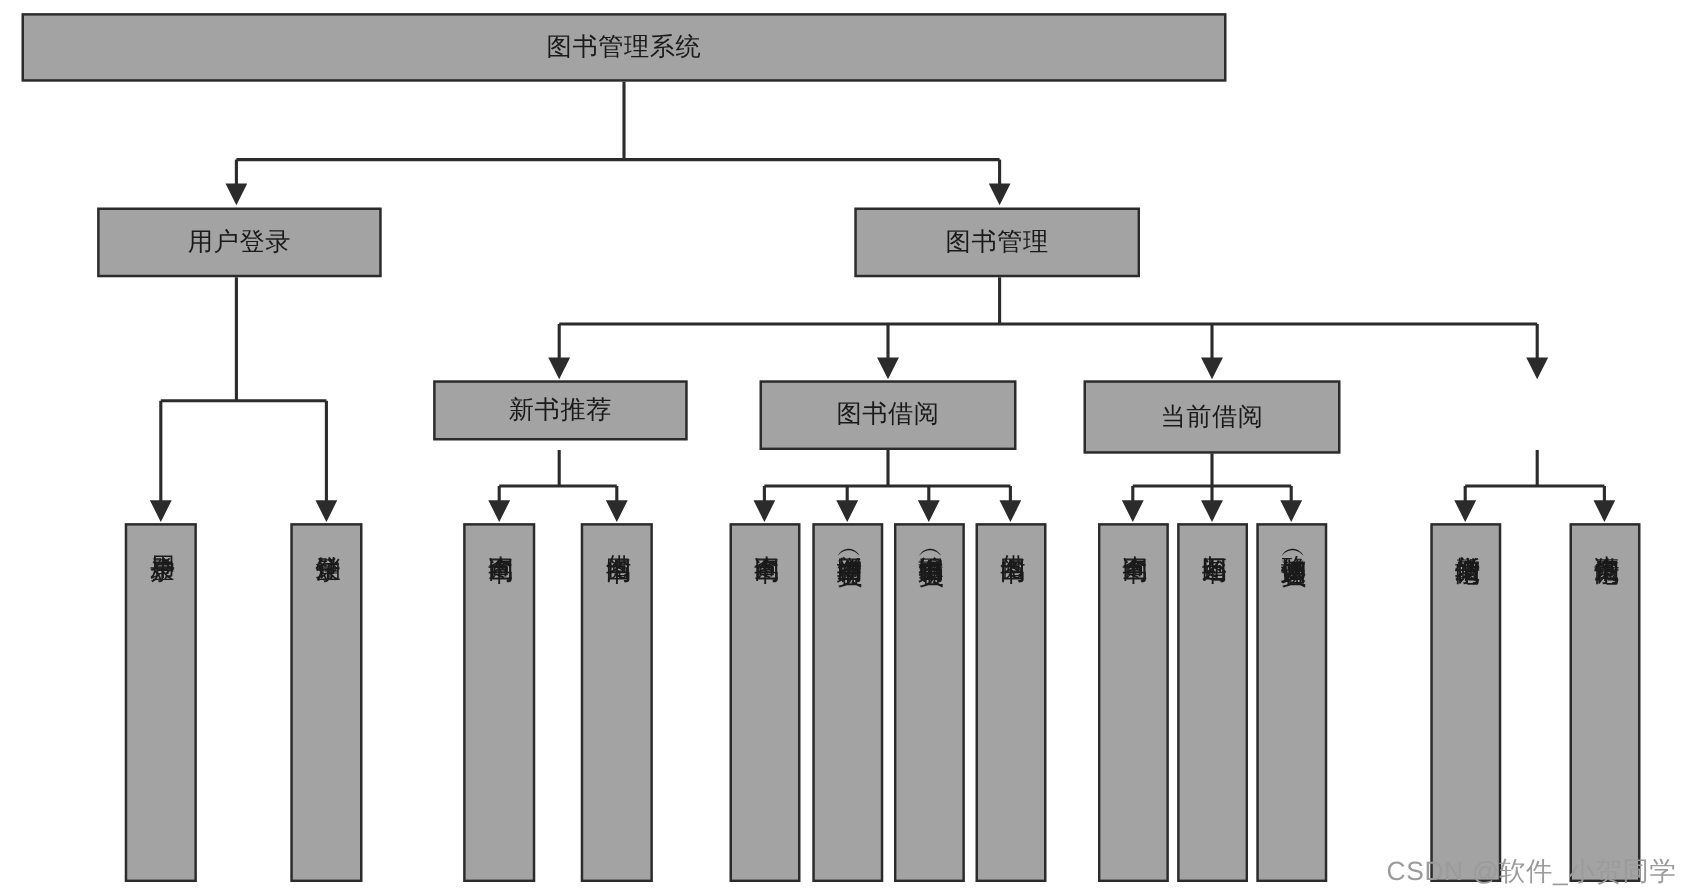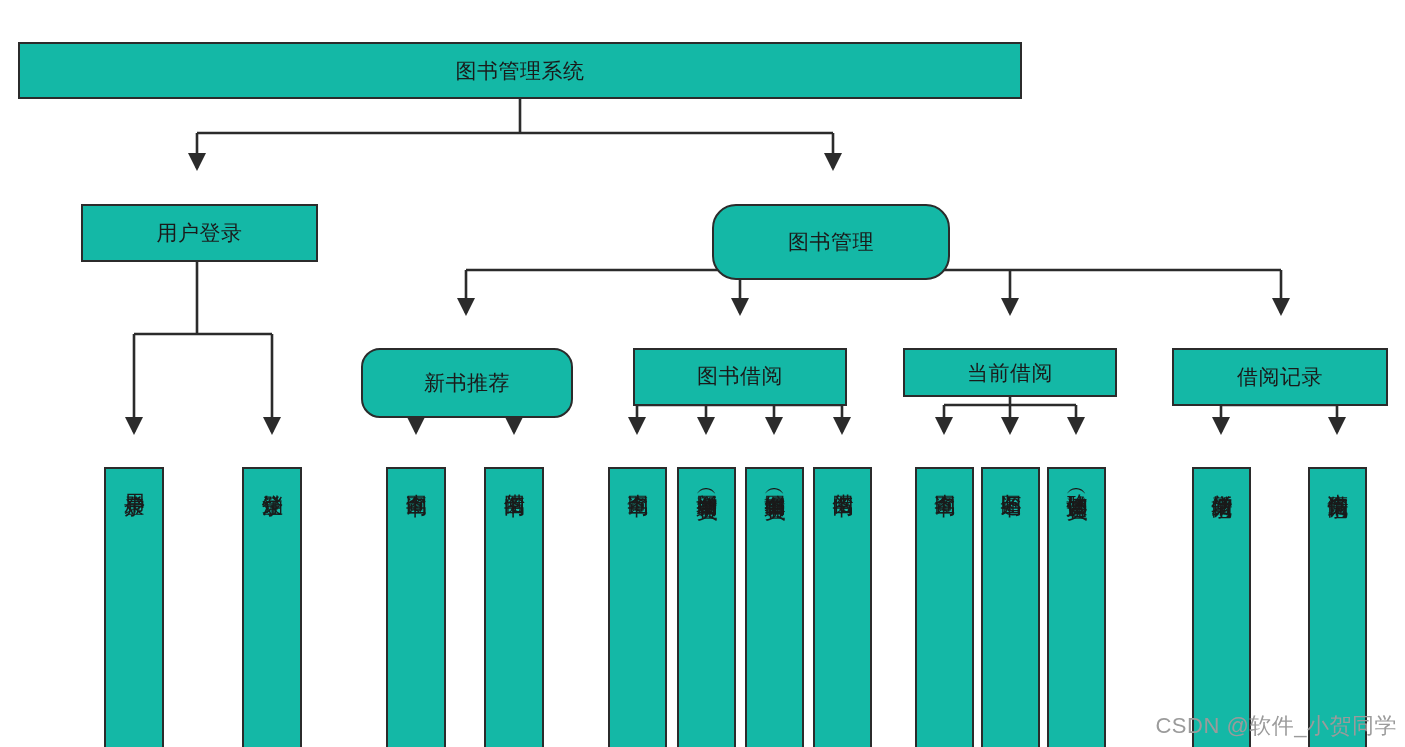--- a/index.html
+++ b/index.html
@@ -22,27 +22,26 @@
     position: absolute;
     left: 0;
     top: 0;
     width: 1405px;
     height: 747px;
     pointer-events: none;
   }
   .node {
     position: absolute;
     box-sizing: border-box;
-    background: #14b8a6;
+    background: #a3a3a3;
     border: 2px solid #2b2b2b;
     display: flex;
     align-items: center;
     justify-content: center;
     color: #1a1a1a;
-    margin-top: 31px;
   }
   .node .label {
     display: block;
     text-align: center;
     line-height: 1.12;
     letter-spacing: 0.5px;
     white-space: pre;
   }
   .node.h .label {
     font-size: 21px;
@@ -133,35 +132,32 @@
     </g>
   </svg>
 
   <div class="node root" style="left:18px; top:11px; width:1004px; height:57px;">
     <span class="label">图书管理系统</span>
   </div>
 
   <div class="node h" style="left:81px; top:173px; width:237px; height:58px;">
     <span class="label">用户登录</span>
   </div>
-  <div class="node h" style="left:712px; top:173px; width:238px; height:76px;border-radius:24px;">
+  <div class="node h" style="left:712px; top:173px; width:238px; height:58px;">
     <span class="label">图书管理</span>
   </div>
 
-  <div class="node h" style="left:361px; top:317px; width:212px; height:70px;border-radius:19px;">
+  <div class="node h" style="left:361px; top:317px; width:212px; height:50px;">
     <span class="label">新书推荐</span>
   </div>
   <div class="node h" style="left:633px; top:317px; width:214px; height:58px;font-family:Liberation Serif, serif;">
     <span class="label">图书借阅</span>
   </div>
-  <div class="node h" style="left:903px; top:317px; width:214px; height:49px;">
+  <div class="node h" style="left:903px; top:317px; width:214px; height:61px;">
     <span class="label">当前借阅</span>
-  </div>
-  <div class="node h" style="left:1172px; top:317px; width:216px; height:58px;">
-    <span class="label">借阅记录</span>
   </div>
 
   <div class="node v" style="left:104px; top:436px; width:60px; height:299px;">
     <span class="label">用户登录</span>
   </div>
   <div class="node v" style="left:242px; top:436px; width:60px; height:299px;">
     <span class="label">注销登录</span>
   </div>
 
   <div class="node v" style="left:386px; top:436px; width:60px; height:299px;">

